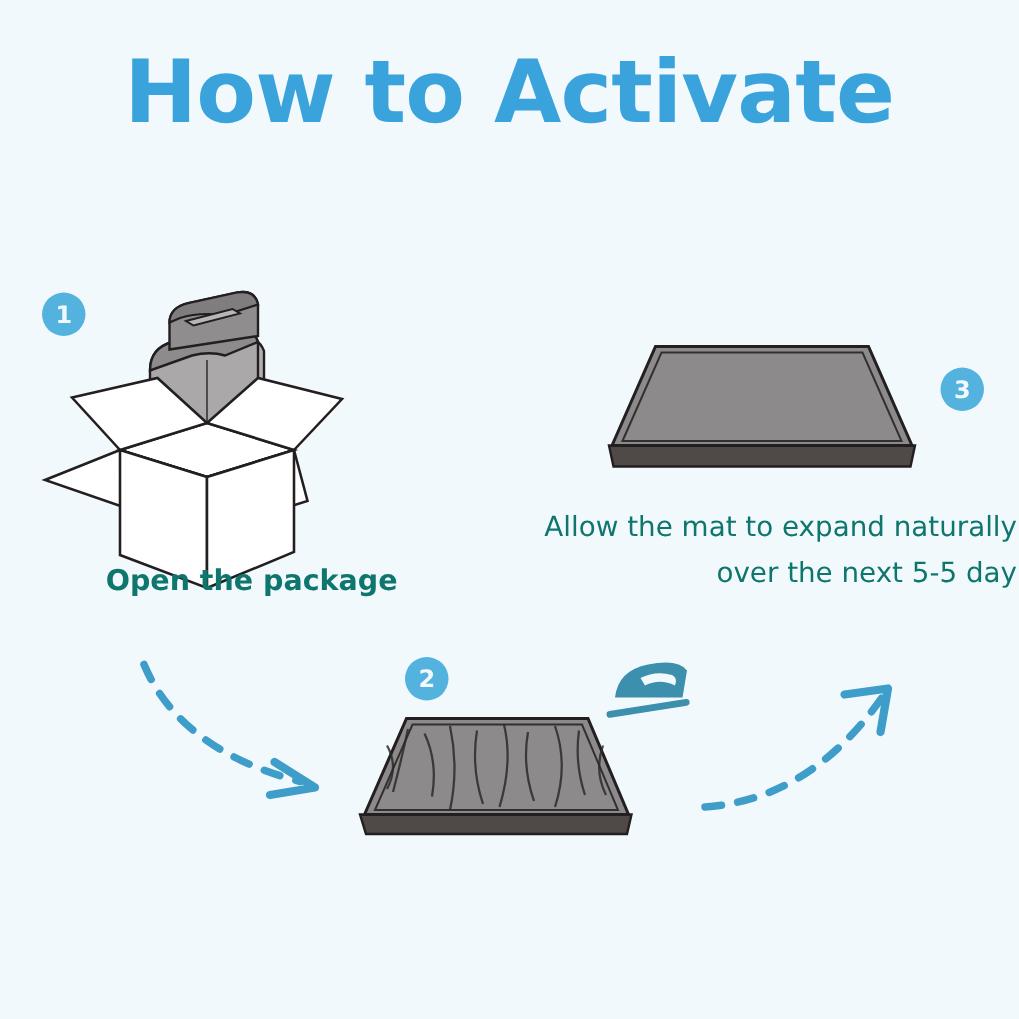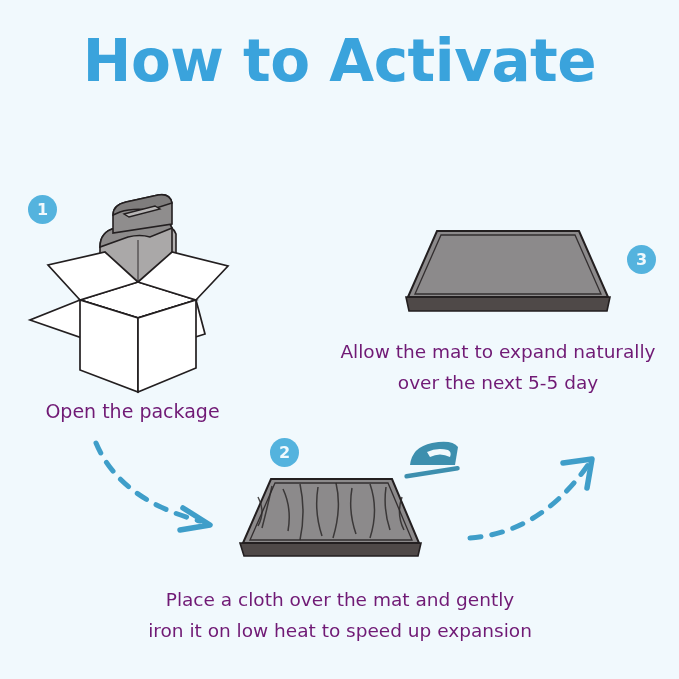--- a/index.html
+++ b/index.html
@@ -52,28 +52,28 @@
     line-height: 29px;
     text-align: center;
   }
   #badge-1 { left: 28px;  top: 195px; }
   #badge-2 { left: 270px; top: 438px; }
   #badge-3 { left: 627px; top: 245px; }
 
   
   .caption {
     position: absolute;
-    color: #701a75;
+    color: #0f766e;
     font-family: "DejaVu Sans", sans-serif;
     font-size: 19px;
     line-height: 31px;
-    text-align: center;
+    text-align: right;
     white-space: nowrap;
   }
-  #caption-1 { left: 0px;   top: 396px; width: 265px; }
+  #caption-1 { left: 0px;   top: 372px; width: 265px; font-weight: bold; }
   #caption-3 { left: 318px; top: 336px; width: 360px; font-size: 18.5px; }
   #caption-2 { left: 75px;  top: 584px; width: 530px; font-size: 18.5px; }
   .caption .cl { display: block; }
 
   
   .art {
     position: absolute;
     left: 0;
     top: 0;
     width: 679px;
@@ -172,18 +172,14 @@
 
   <div class="caption" id="caption-1">
     <span class="cl">Open the package</span>
   </div>
 
   <div class="caption" id="caption-3">
     <span class="cl">Allow the mat to expand naturally</span>
     <span class="cl">over the next 5-5 day</span>
   </div>
 
-  <div class="caption" id="caption-2">
-    <span class="cl">Place a cloth over the mat and gently</span>
-    <span class="cl">iron it on low heat to speed up expansion</span>
-  </div>
 
 </div>
 
 </body></html>

